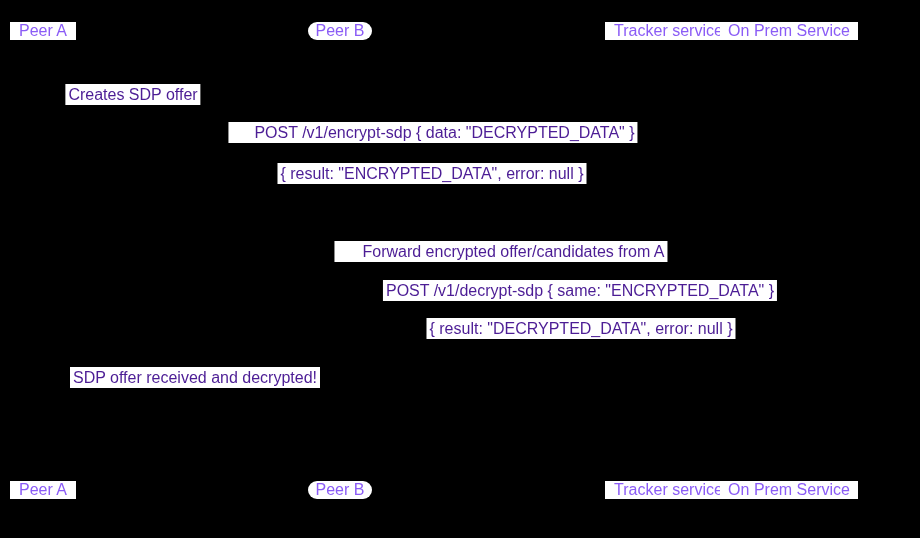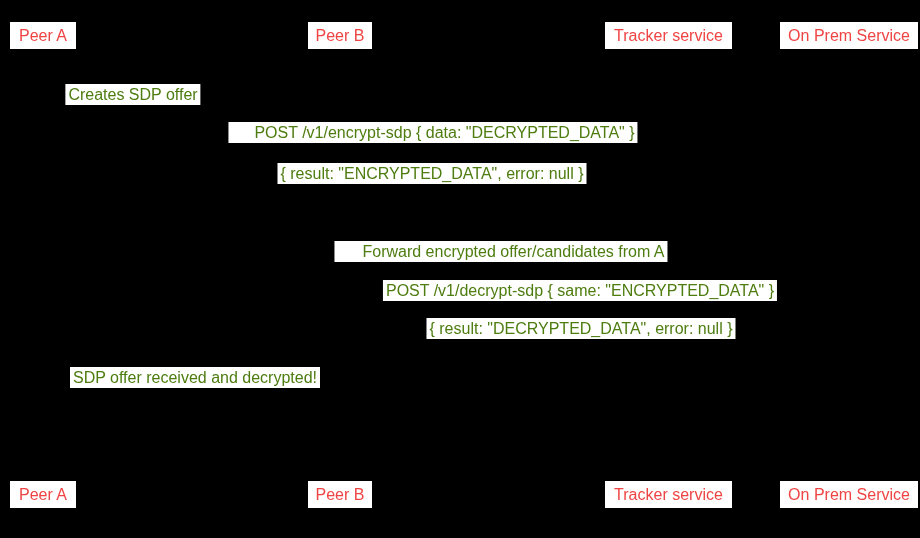--- a/index.html
+++ b/index.html
@@ -7,42 +7,42 @@
     position: relative;
     width: 920px;
     height: 538px;
     background: #000;
     overflow: hidden;
     font-family: "Liberation Sans", "DejaVu Sans", sans-serif;
   }
   
   .box {
     position: absolute;
-    height: 27px;
+    height: 18px;
     background: #fff;
-    color: #ef4444;
+    color: #8b5cf6;
     display: flex;
     align-items: center;
     justify-content: center;
     font-size: 16px;
     white-space: nowrap;
     box-sizing: border-box;
   }
   .row-top    { top: 22px; }
   .row-bottom { top: 481px; }
   .pos-peer-a  { left: 10px;  width: 66px;  }
-  .pos-peer-b  { left: 308px; width: 64px;  }
+  .pos-peer-b  { left: 308px; width: 64px; border-radius: 11px;  }
   .pos-tracker { left: 605px; width: 127px; }
-  .pos-onprem  { left: 780px; width: 138px; }
+  .pos-onprem  { left: 720px; width: 138px; }
 
   
   .msg {
     position: absolute;
     background: #fff;
-    color: #4d7c0f;
+    color: #4c1d95;
     font-size: 16px;
     line-height: 21px;
     padding: 0 3px;
     white-space: nowrap;
     transform: translateX(-50%);
   }
   .m1 { left: 133px; top: 84px;  }
   .m2 { left: 433px; top: 122px; padding-left: 26px; }
   .m3 { left: 432px; top: 163px; }
   .m4 { left: 357px; top: 201px; }

